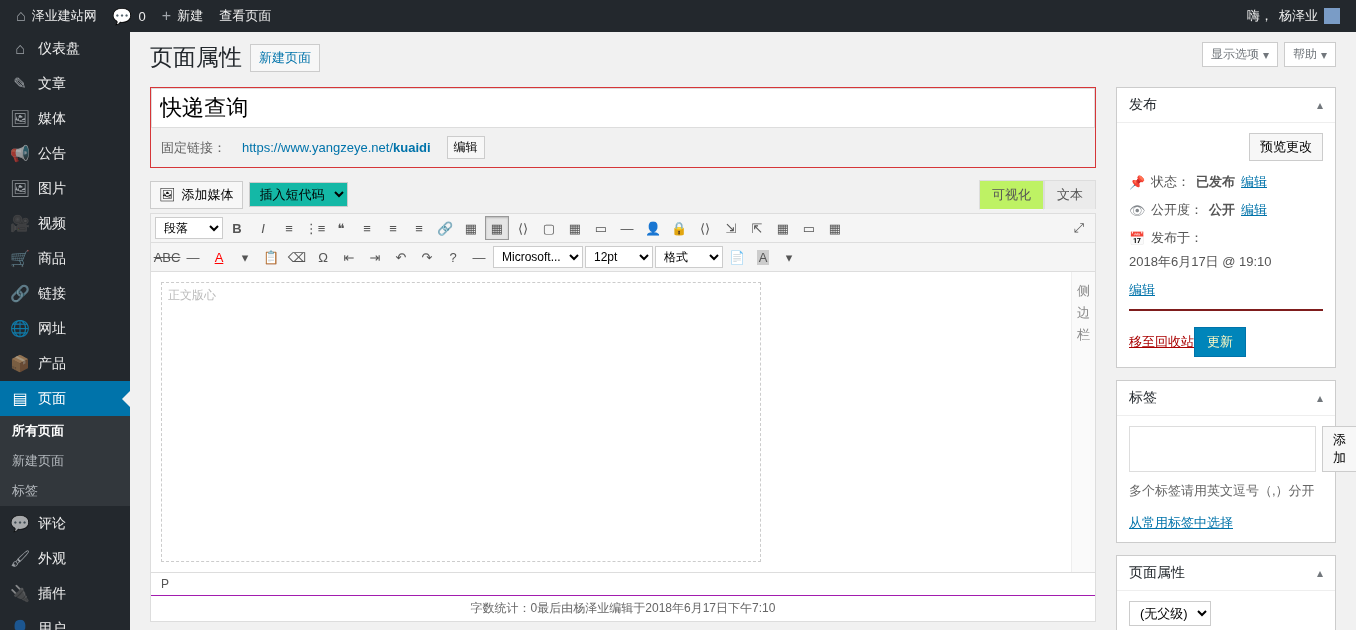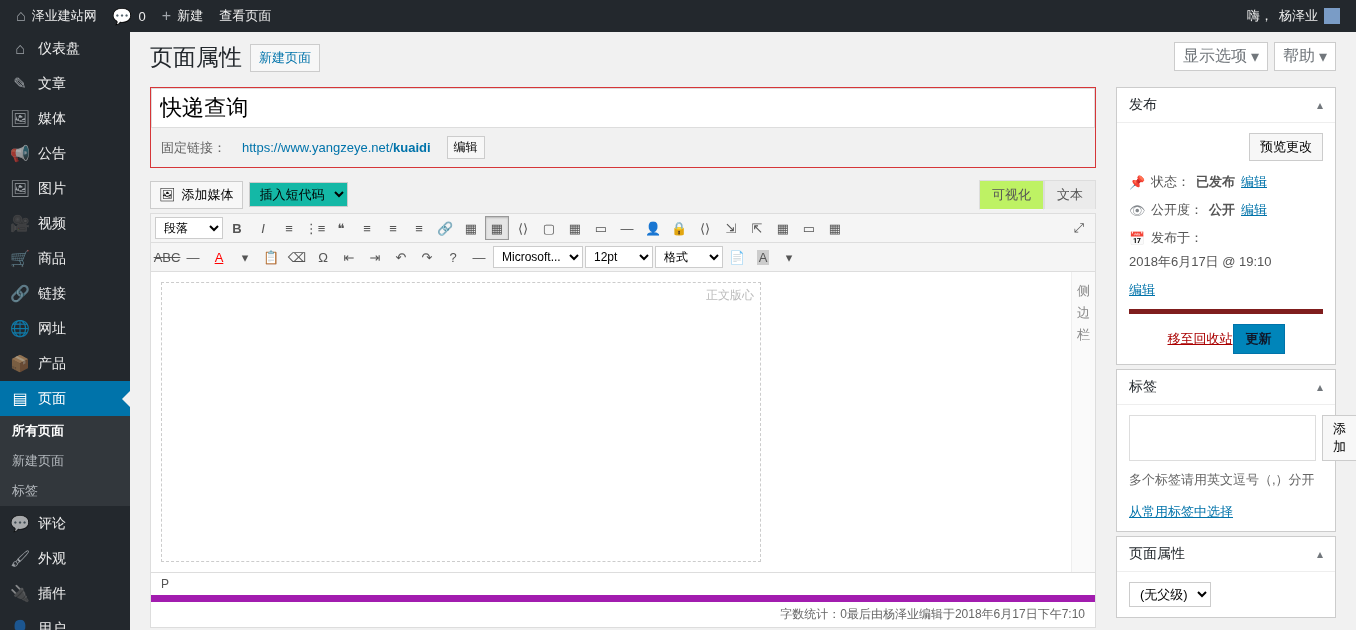--- a/index.html
+++ b/index.html
@@ -19,21 +19,21 @@
 .sidebar-icon { width: 20px; text-align: center; font-size: 16px; color: rgba(240,245,250,.6); }
 .sidebar-item.current .sidebar-icon { color: #fff; }
 .sidebar-sub { background: #32373c; }
 .sidebar-sub-item { padding: 6px 12px; cursor: pointer; color: #b4b9be; font-size: 13px; }
 .sidebar-sub-item.current { color: #fff; font-weight: 600; }
 
 
 .main { position: absolute; top: 32px; left: 130px; right: 0; bottom: 0; overflow-y: auto; padding: 10px 20px 20px; }
 .page-header { display: flex; justify-content: space-between; align-items: flex-start; }
 .screen-buttons { display: flex; gap: 6px; }
-.screen-btn { background: #fff; border: 1px solid #ccc; padding: 3px 8px; font-size: 16px; color: #72777c; display: flex; align-items: center; gap: 4px; cursor: pointer; }
+.screen-btn { background: #fff; border: 1px solid #ccc; padding: 3px 8px; font-size: 12px; color: #72777c; display: flex; align-items: center; gap: 4px; cursor: pointer; }
 .title-row { display: flex; align-items: center; gap: 8px; margin-bottom: 14px; }
 .page-title { font-size: 23px; font-weight: 400; color: #23282d; }
 .page-action { color: #0073aa; border: 1px solid #ccc; padding: 4px 8px; font-size: 13px; background: #f7f7f7; cursor: pointer; }
 
 .layout { display: flex; gap: 20px; align-items: flex-start; }
 .editor-col { flex: 1; min-width: 0; border-radius: 13px; }
 .side-col { width: 220px; }
 
 .highlight-box { border: 1px solid #d63638; padding: 0 0 8px 0; margin-bottom: 12px; }
 .title-input { width: 100%; padding: 3px 8px; font-size: 1.7em; height: 40px; border: 1px solid #ddd; background: #fff; outline: none; margin: 0; }
@@ -52,38 +52,38 @@
 .editor-box { border: 1px solid #ddd; background: #fff; }
 .tb { display: flex; flex-wrap: wrap; align-items: center; gap: 2px; padding: 2px 4px; border-bottom: 1px solid #ddd; background: #f5f5f5; }
 .tb-sel { border: 1px solid #ccc; padding: 2px 4px; font-size: 12px; background: #fff; min-width: 68px; }
 .tb-btn { width: 24px; height: 24px; display: inline-flex; align-items: center; justify-content: center; font-size: 13px; color: #555; cursor: pointer; border: 1px solid transparent; }
 .tb-btn.active { background: #e5e5e5; border-color: #999; box-shadow: inset 0 1px 2px rgba(0,0,0,.2); }
 .tb-expand { margin-left: auto; }
 .underline-a { text-decoration: underline; }
 .strike { text-decoration: line-through; }
 
 .content-area { display: flex; height: 300px; }
-.content-body { flex: 1; padding: 10px; position: relative; text-align: right; }
+.content-body { flex: 1; padding: 10px; position: relative; }
 .content-placeholder { border: 1px dashed #ccc; height: 280px; padding: 4px 6px; color: #bbb; font-size: 12px; width: 600px; }
 .side-label-col { width: 24px; background: #fafafa; border-left: 1px solid #eee; display: flex; flex-direction: column; align-items: center; justify-content: flex-start; padding-top: 10px; color: #888; gap: 4px; font-size: 13px; }
 .status-bar { display: flex; justify-content: space-between; border-top: 1px solid #ddd; background: #fff; padding: 4px 10px; font-size: 12px; color: #666; }
 .status-bar .p { color: #555; }
-.word-count { border-top: 7px solid #a21caf; background: #fff; padding: 4px 10px; font-size: 12px; color: #666; display: flex; justify-content: flex-end; }
-
-.postbox { background: #fff; border: 1px solid #ccc; margin-bottom: 4px; }
+.word-count { border-top: 1px solid #a21caf; background: #fff; padding: 4px 10px; font-size: 12px; color: #666; display: flex; justify-content: center; }
+
+.postbox { background: #fff; border: 1px solid #ccc; margin-bottom: 12px; }
 .postbox-header { display: flex; justify-content: space-between; align-items: center; padding: 8px 12px; border-bottom: 1px solid #eee; font-size: 14px; color: #23282d; }
 .postbox-header .toggle { cursor: pointer; color: #72777c; font-size: 12px; }
 .postbox-body { padding: 10px 12px; color: #555; font-size: 13px; }
 .misc-row { display: flex; align-items: center; gap: 6px; margin-bottom: 10px; }
 .misc-icon { color: #82878c; width: 16px; text-align: center; }
 .link { color: #0073aa; cursor: pointer; }
 .link.underline { text-decoration: underline; }
 .btn { border: 1px solid #ccc; background: #f7f7f7; padding: 4px 10px; font-size: 13px; cursor: pointer; }
-.btn-primary { background: #0085ba; border-color: #0073aa; color: #0f172a; padding: 5px 12px; font-weight: 700; }
-.publish-actions { display: flex; justify-content: center; align-items: center; margin-top: 10px; padding-top: 10px; border-top: 5px solid #7f1d1d; }
+.btn-primary { background: #0085ba; border-color: #0073aa; color: #fef9c3; padding: 5px 12px; font-weight: 400; }
+.publish-actions { display: flex; justify-content: flex-start; align-items: center; margin-top: 10px; padding-top: 16px; border-top: 2px solid #7f1d1d; }
 .trash-link { color: #a00; text-decoration: underline; cursor: pointer; }
 
 .tag-input-row { display: flex; gap: 6px; margin-bottom: 10px; }
 .tag-input { flex: 1; border: 1px solid #ddd; padding: 4px; }
 .tag-hint { color: #666; margin-bottom: 14px; }
 
 .attr-label { font-weight: 600; color: #23282d; margin-bottom: 8px; }
 .attr-select { border: 1px solid #ccc; padding: 3px 6px; font-size: 13px; background: #fff; }
 
 .avatar { width: 16px; height: 16px; background: #7a9cc6; display: inline-block; }

